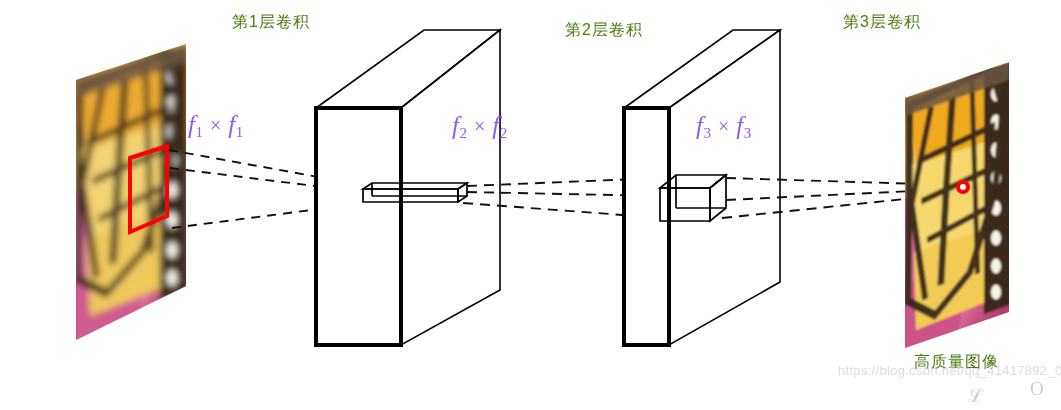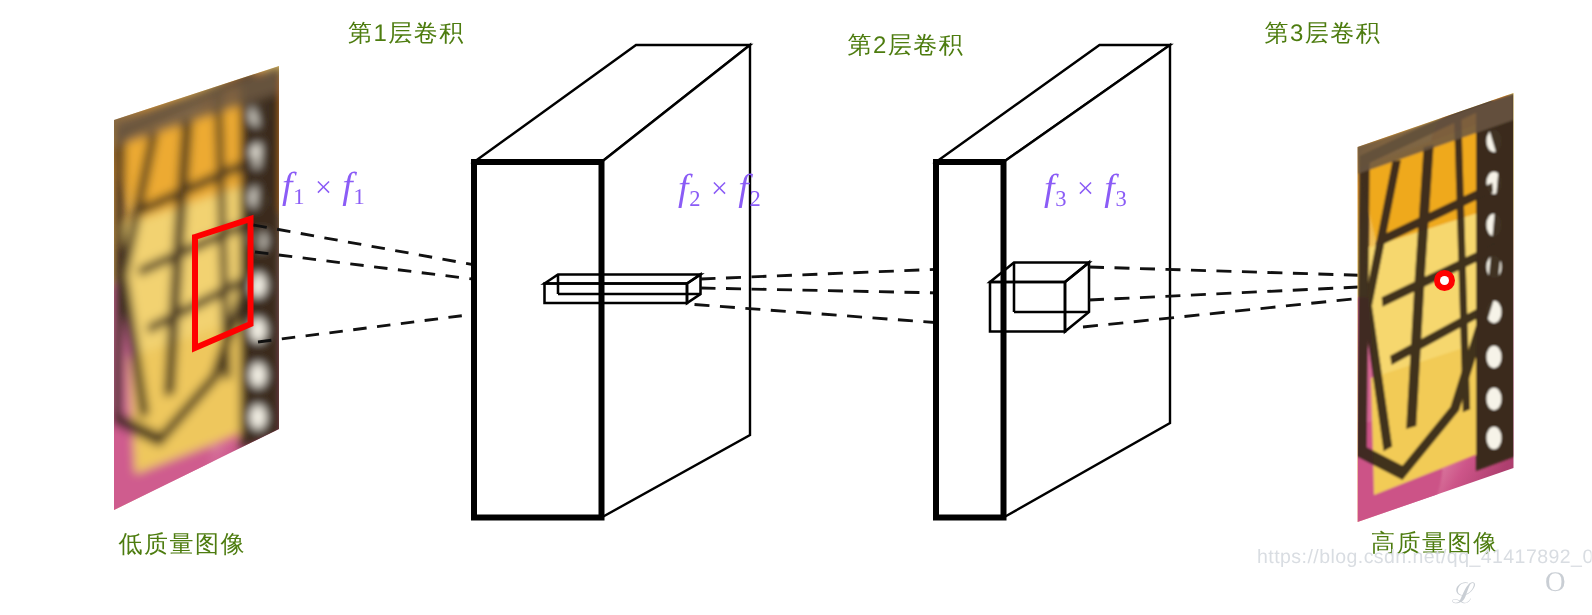--- a/index.html
+++ b/index.html
@@ -190,21 +190,20 @@
 
       <circle cx="963" cy="187" r="7" fill="#ff0000"></circle>
       <circle cx="963" cy="187" r="3" fill="#ffffff"></circle>
     </g>
   </svg>
 
   <div class="cn-label" style="left:232px;top:12px;">第1层卷积</div>
   <div class="cn-label" style="left:565px;top:20px;">第2层卷积</div>
   <div class="cn-label" style="left:843px;top:12px;text-align:center;">第3层卷积</div>
 
-  <div class="cn-label" style="left:79px;top:353px;">低质量图像</div>
   <div class="cn-label" style="left:914px;top:352px;">高质量图像</div>
 
   <div class="math" style="left:188px;top:111px;">
     <span>f</span><span class="sub">1</span><span class="times">×</span><span>f</span><span class="sub">1</span>
   </div>
 
   <div class="math" style="left:412px;top:112px;margin-left:40px;">
     <span>f</span><span class="sub">2</span><span class="times">×</span><span>f</span><span class="sub">2</span>
   </div>
 

